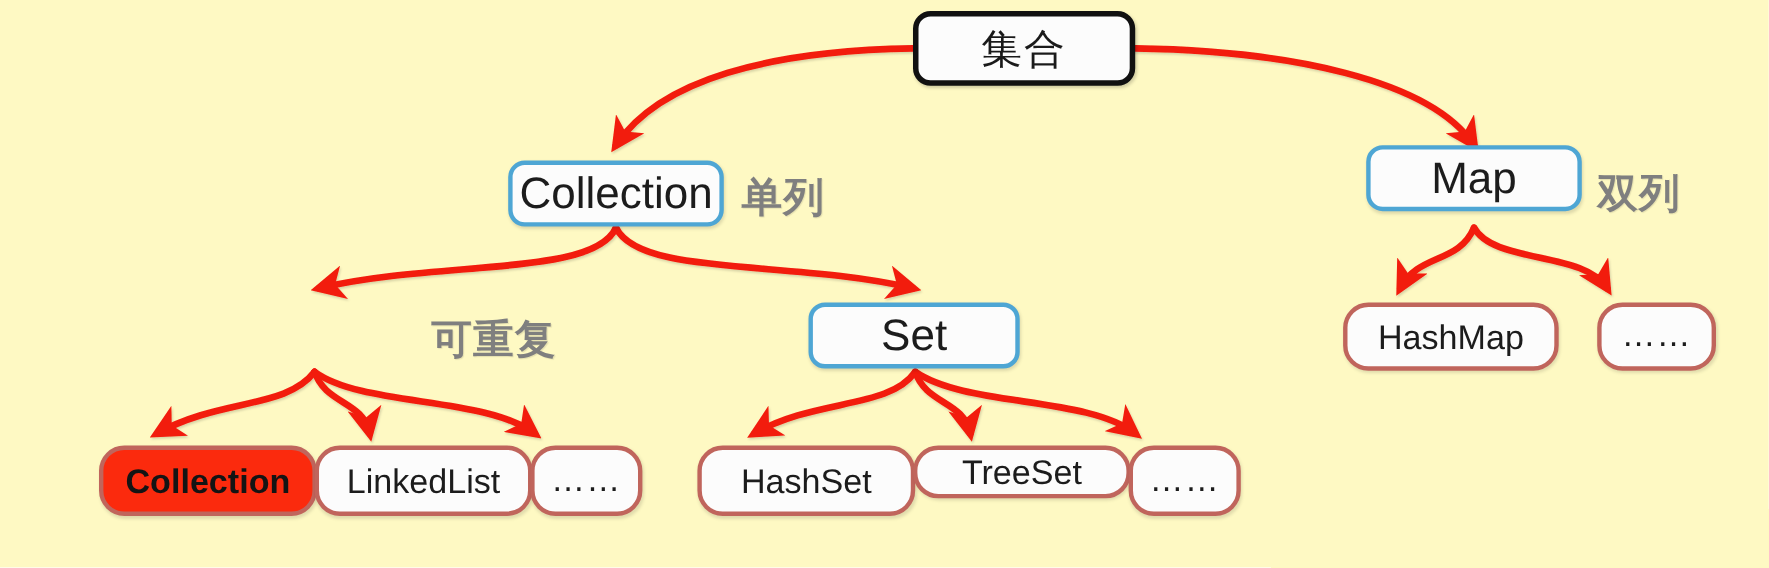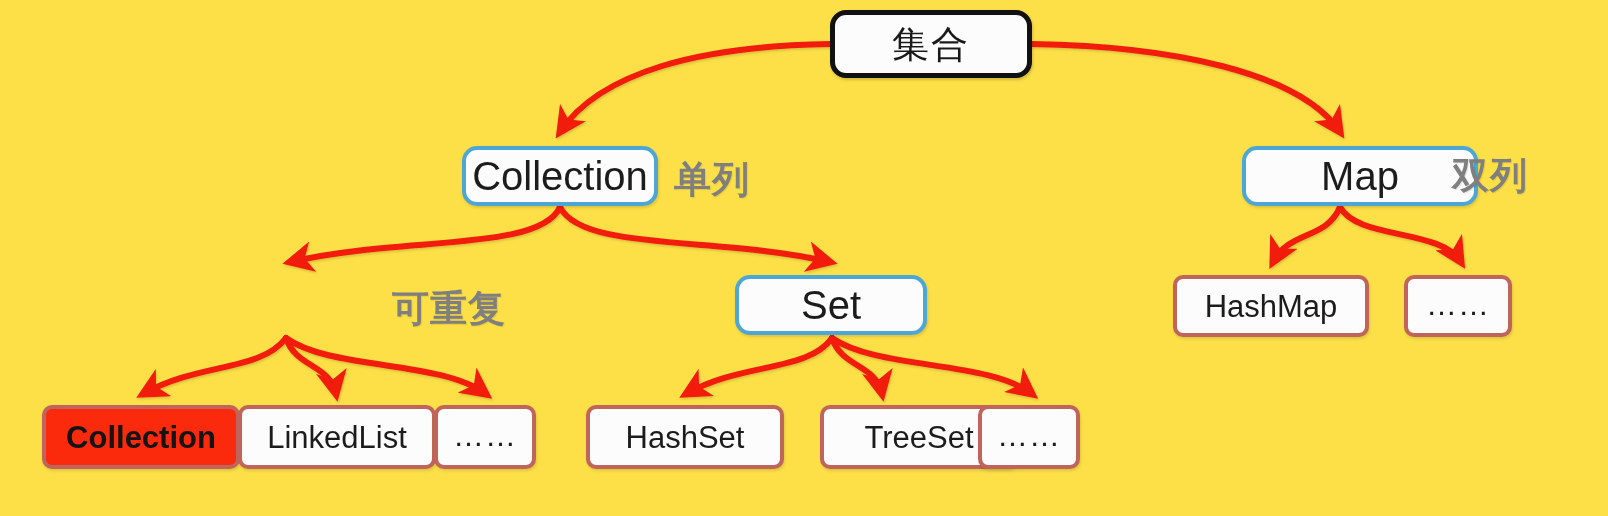--- a/index.html
+++ b/index.html
@@ -8,21 +8,21 @@
     padding: 0;
     background: #ffffff;
   }
   body {
     font-family: "Liberation Sans", "DejaVu Sans", sans-serif;
   }
   #canvas {
     position: relative;
     width: 1608px;
     height: 516px;
-    background: #fde047;
+    background: #fef9c3;
     overflow: hidden;
   }
   #edges {
     position: absolute;
     left: 0;
     top: 0;
     width: 1608px;
     height: 516px;
     pointer-events: none;
   }
@@ -59,22 +59,23 @@
     border-radius: 15px;
     box-shadow: 1px 2px 3px rgba(0,0,0,0.13);
   }
   .node.blue .node-label {
     font-size: 40px;
     color: #1c1c1c;
   }
   
   .node.brown {
     border: 4px solid #c0655c;
-    border-radius: 10px;
+    border-radius: 23px;
     box-shadow: 1px 2px 3px rgba(0,0,0,0.12);
+    margin-left: 48px;
   }
   .node.brown .node-label {
     font-size: 31px;
     color: #1c1c1c;
   }
   
   .node.highlight {
     background: #fb2a0d;
     border: 4px solid #c0655c;
   }
@@ -144,21 +145,21 @@
   </svg>
 
   <div class="node root" style="left:830px; top:10px; width:202px; height:68px;">
     <span class="node-label">集合</span>
   </div>
 
   <div class="node blue" style="left:462px; top:146px; width:196px; height:60px;">
     <span class="node-label">Collection</span>
   </div>
 
-  <div class="node blue" style="left:1242px; top:146px; width:236px; height:60px;">
+  <div class="node blue" style="left:1242px; top:132px; width:196px; height:60px;">
     <span class="node-label">Map</span>
   </div>
 
 
   <div class="node blue" style="left:735px; top:275px; width:192px; height:60px;">
     <span class="node-label">Set</span>
   </div>
 
   <div class="node brown" style="left:1173px; top:275px; width:196px; height:62px;">
     <span class="node-label">HashMap</span>
@@ -177,21 +178,21 @@
   </div>
 
   <div class="node brown dots" style="left:434px; top:405px; width:102px; height:64px;">
     <span class="node-label">……</span>
   </div>
 
   <div class="node brown" style="left:586px; top:405px; width:198px; height:64px;">
     <span class="node-label">HashSet</span>
   </div>
 
-  <div class="node brown" style="left:820px; top:405px; width:198px; height:64px;">
+  <div class="node brown" style="left:782px; top:405px; width:198px; height:48px;">
     <span class="node-label">TreeSet</span>
   </div>
 
   <div class="node brown dots" style="left:978px; top:405px; width:102px; height:64px;">
     <span class="node-label">……</span>
   </div>
 
   <div class="annotation" style="left:674px; top:155px;">单列</div>
 
   <div class="annotation" style="left:1452px; top:151px;">双列</div>

